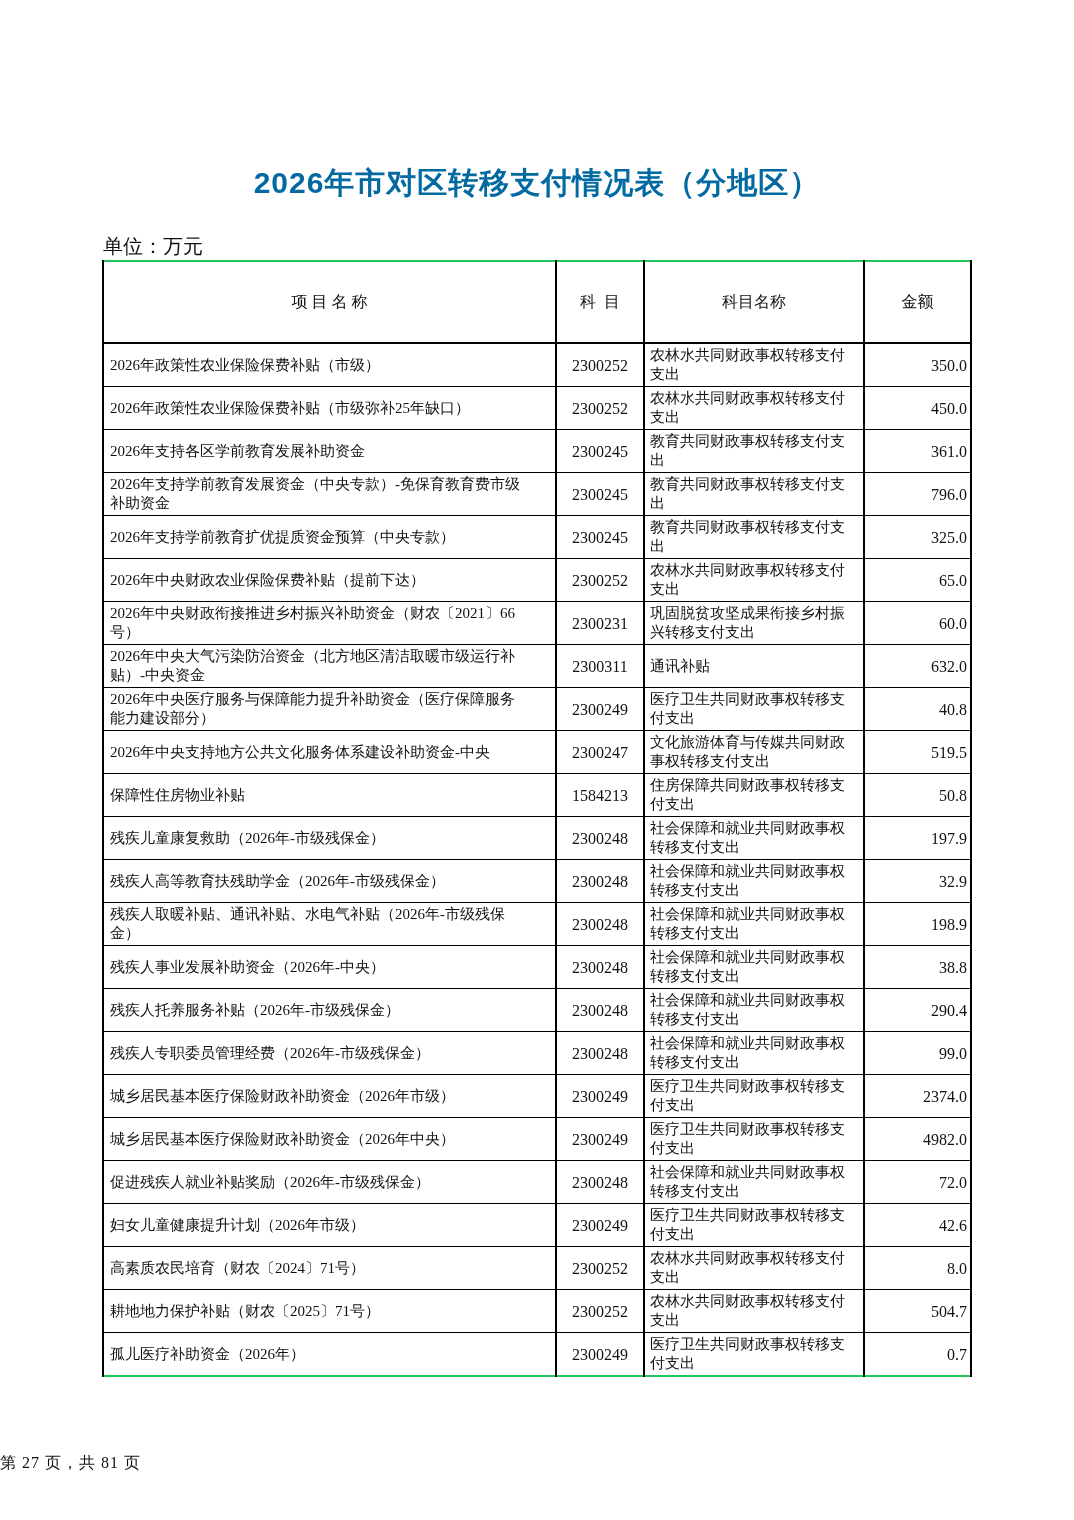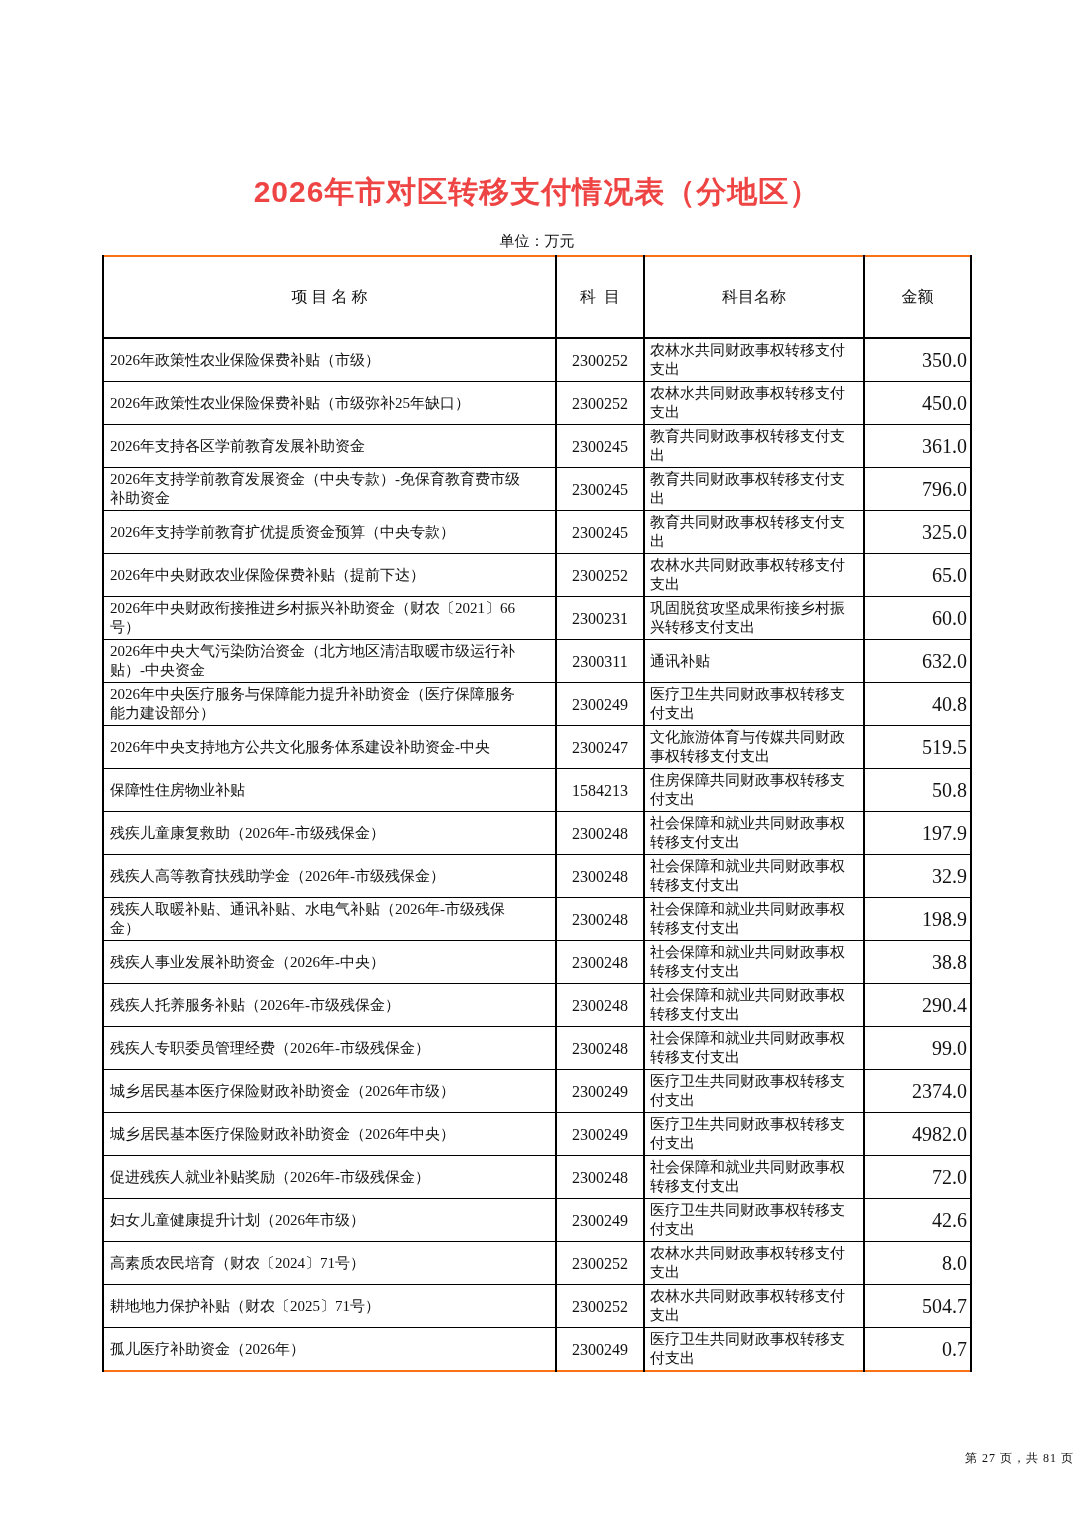--- a/index.html
+++ b/index.html
@@ -8,43 +8,43 @@
     width: 1074px; height: 1520px;
     font-family: "Liberation Serif", serif;
     color: #111111;
   }
   .page {
     position: relative;
     width: 1074px; height: 1520px;
     overflow: hidden;
   }
   .doc-title {
-    margin: 16px;
+    margin: 7px;
     padding-top: 153px;
     text-align: center;
     font-family: "Liberation Sans", sans-serif;
     font-weight: 700;
     font-size: 30px;
     line-height: 46px;
     letter-spacing: 1px;
-    color: #ef4444;
+    color: #0369a1;
   }
   .unit-note {
     width: 868px;
-    margin: 12px auto 4px auto;
-    text-align: center;
-    font-size: 15px;
+    margin: 30px auto 4px auto;
+    text-align: left;
+    font-size: 20px;
     line-height: 20px;
   }
   table.tp-table {
     width: 868px;
     margin: 0 auto;
     border-collapse: collapse;
     table-layout: fixed;
-    border: 2px solid #f97316;
+    border: 2px solid #22c55e;
   }
   .tp-table th, .tp-table td {
     border-left: 2px solid #000000;
     border-right: 2px solid #000000;
     border-top: 1px solid #000000;
     border-bottom: 1px solid #000000;
     vertical-align: middle;
     overflow: hidden;
   }
   .tp-table thead th {
@@ -69,27 +69,27 @@
     text-align: center;
     font-size: 16px;
     padding: 0 2px;
   }
   td.c-subject {
     text-align: left;
     padding: 2px 5px;
   }
   td.c-amount {
     text-align: right;
-    font-size: 20px;
+    font-size: 16px;
     padding: 2px 3px 2px 2px;
   }
   .page-footer {
     margin-top: 76px;
-    text-align: right;
-    font-size: 12px;
+    text-align: left;
+    font-size: 16px;
     line-height: 20px;
     letter-spacing: 1px;
   }
 </style>
 </head>
 <body>
 
 <div class="page">
 
   <h1 class="doc-title">2026年市对区转移支付情况表（分地区）</h1>

